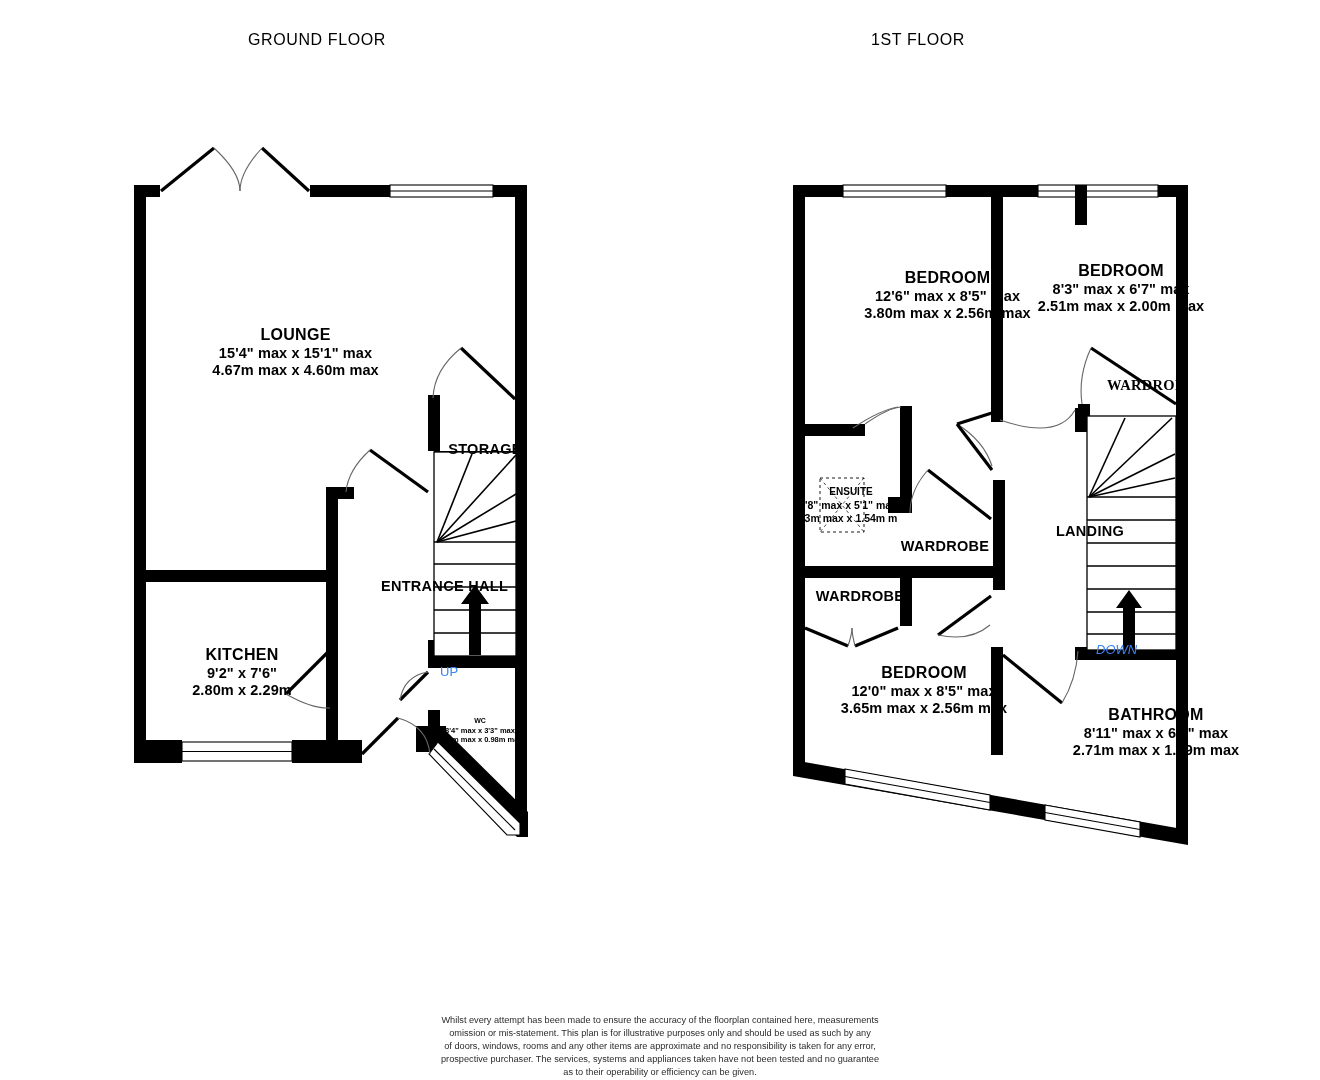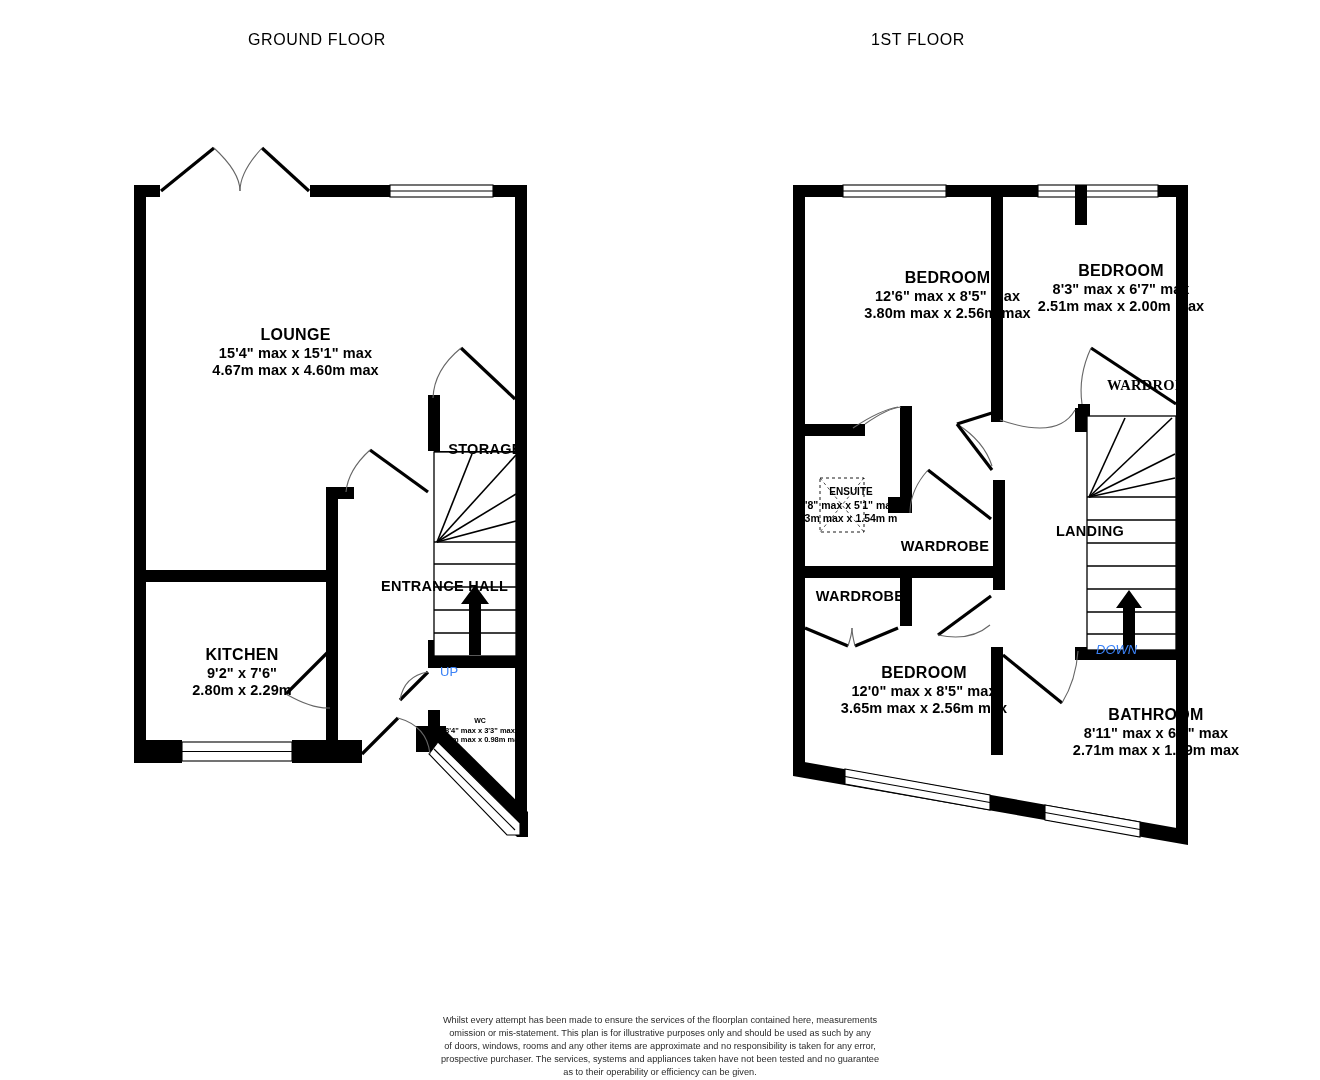--- a/index.html
+++ b/index.html
@@ -406,21 +406,21 @@
     <div class="nm">WARDROB</div>
   </div>
 
   <div class="room-label single" style="left:1025px; top:523px; width:130px;">
     <div class="nm">LANDING</div>
   </div>
 
   <div class="plain-label" style="left:1096px; top:642px; width:64px;font-style:italic;">DOWN</div>
 
   <div id="footer">
-    <div>Whilst every attempt has been made to ensure the services of the floorplan contained here, measurements</div>
+    <div>Whilst every attempt has been made to ensure the accuracy of the floorplan contained here, measurements</div>
     <div>omission or mis-statement. This plan is for illustrative purposes only and should be used as such by any</div>
     <div>of doors, windows, rooms and any other items are approximate and no responsibility is taken for any error,</div>
     <div>prospective purchaser. The services, systems and appliances taken have not been tested and no guarantee</div>
     <div>as to their operability or efficiency can be given.</div>
 
   </div>
 
 </div>
 
 </body></html>

